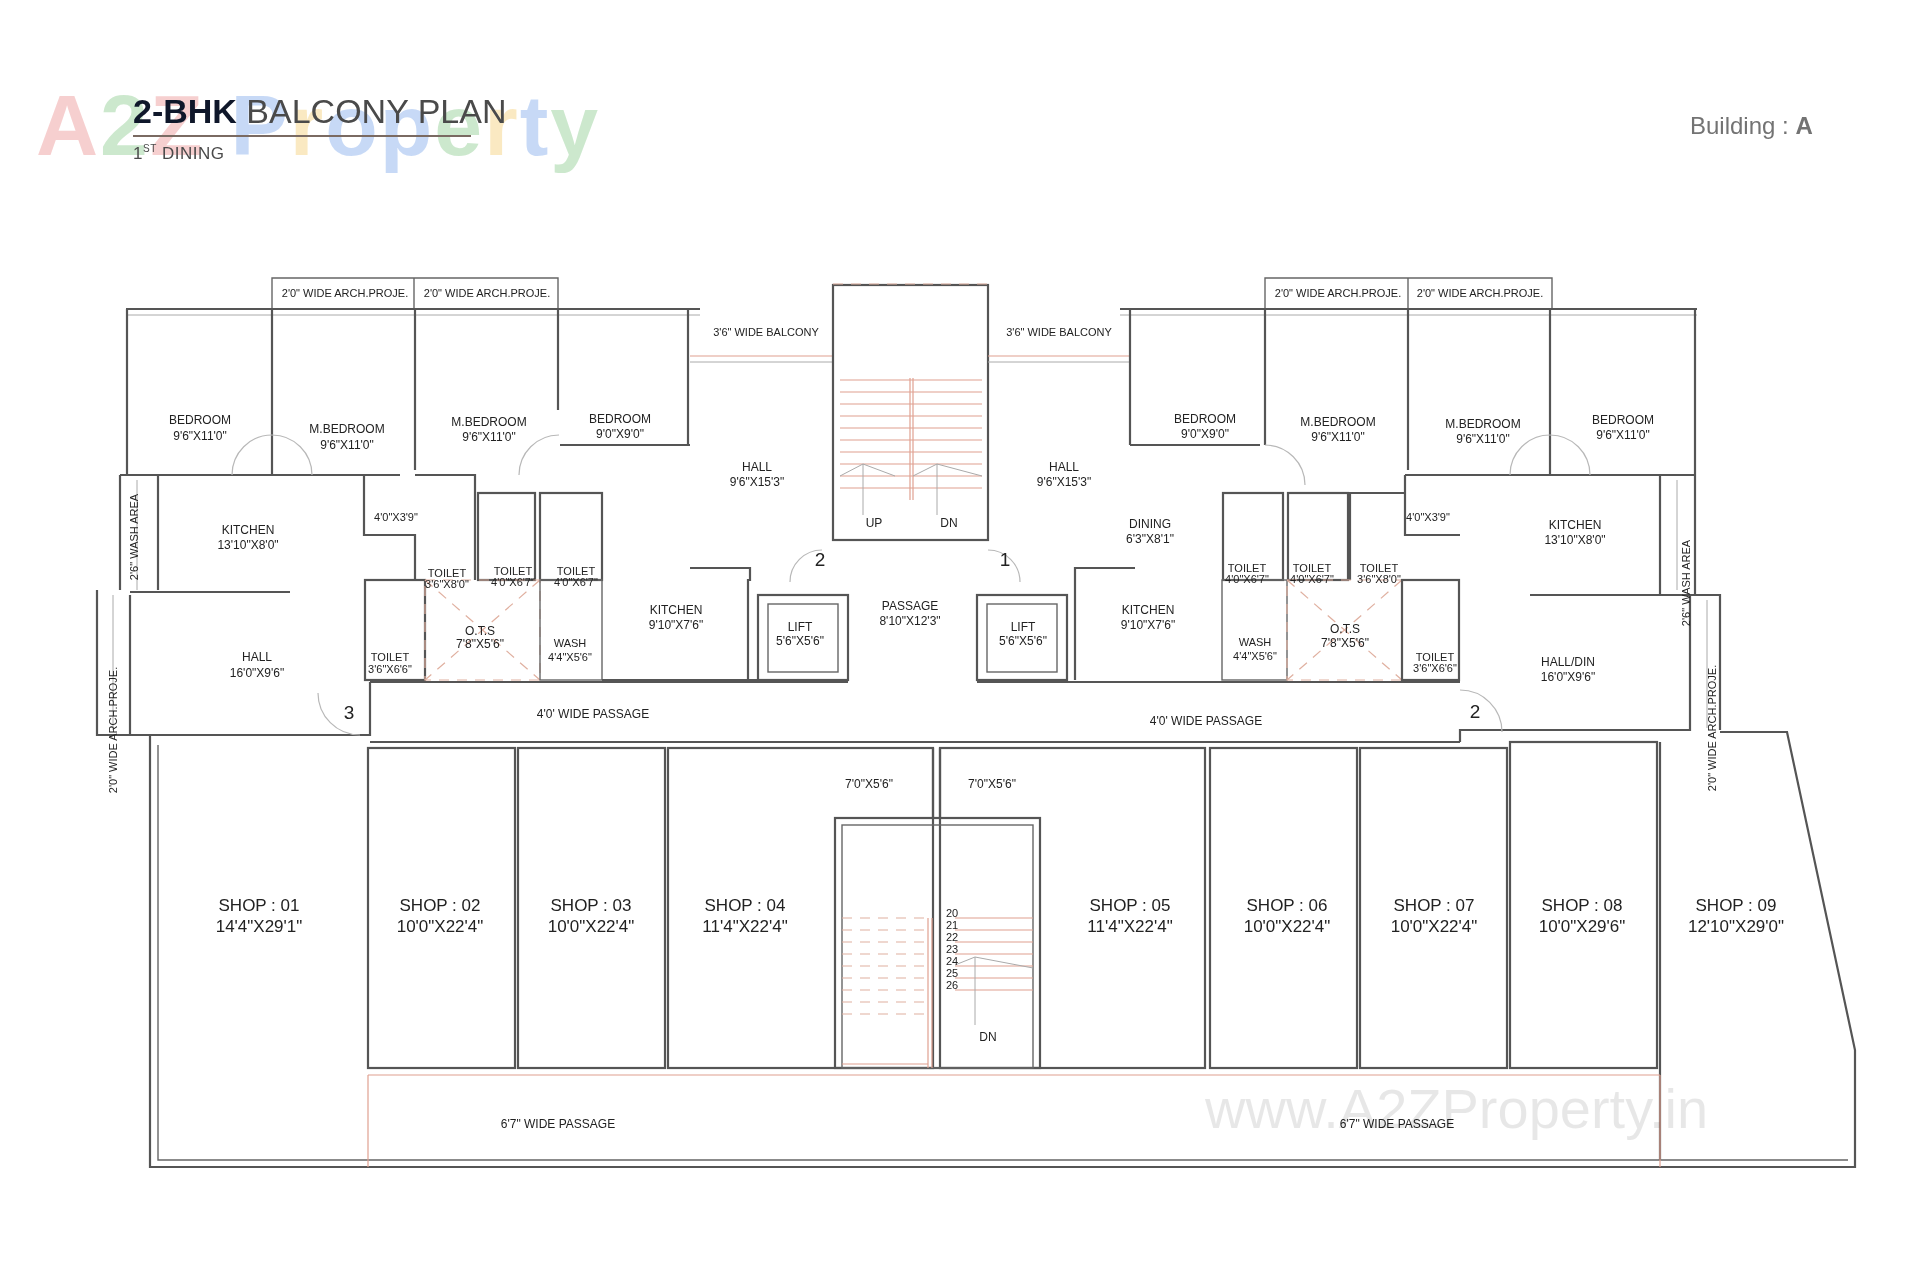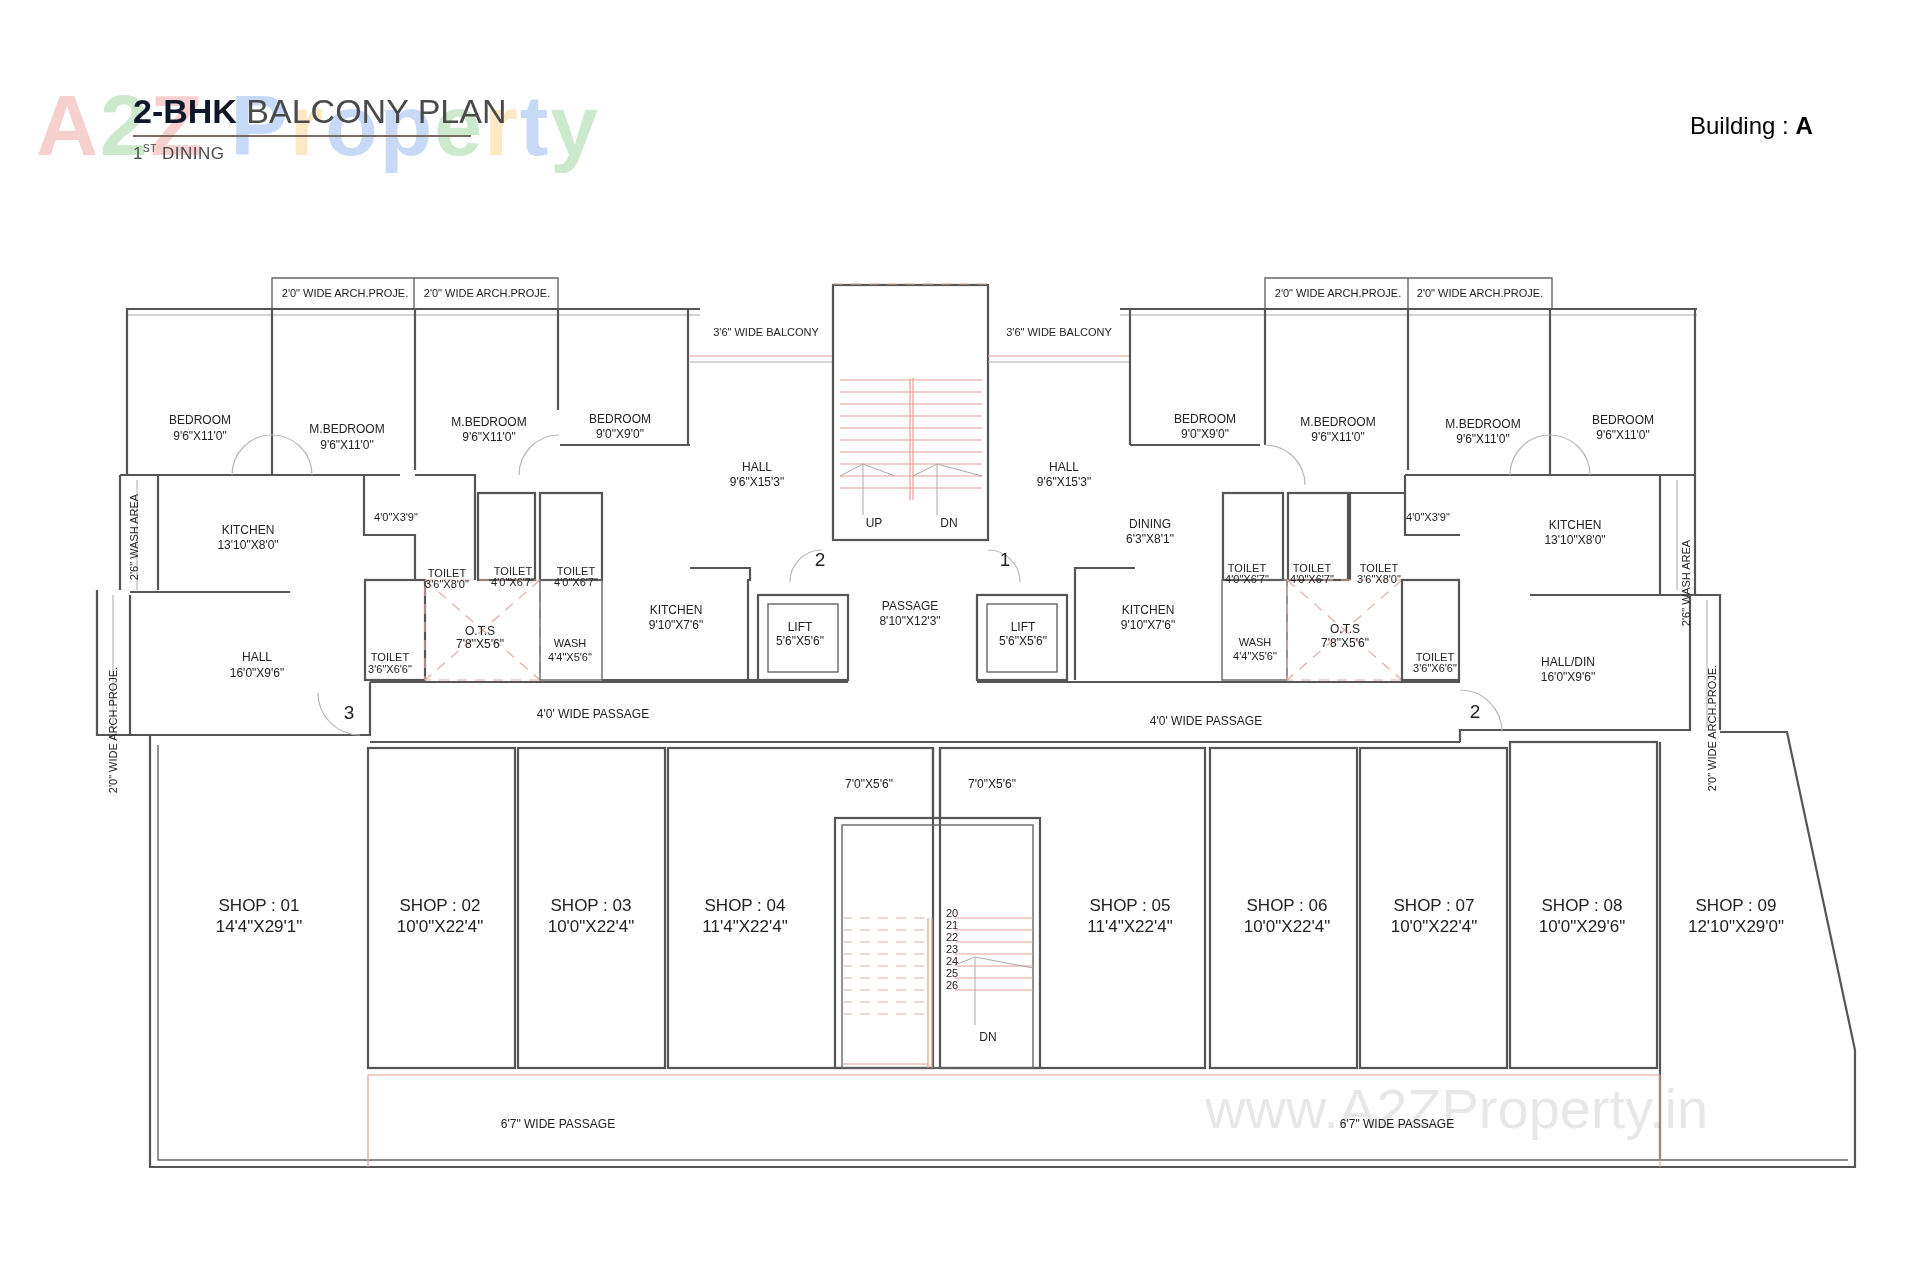--- a/index.html
+++ b/index.html
@@ -5,21 +5,21 @@
   html,body{margin:0;padding:0;background:#ffffff;}
   body{width:1920px;height:1265px;position:relative;overflow:hidden;font-family:"Liberation Sans",sans-serif;}
   .wm-logo{position:absolute;left:8px;top:82px;font-size:86px;font-weight:bold;letter-spacing:2px;opacity:.28;white-space:nowrap;line-height:1;margin-left:28px;}
   .wm-logo .a{color:#e25656}.wm-logo .z2{color:#4caf50}.wm-logo .z{color:#e25656}
   .wm-logo .p{color:#3b7be0}.wm-logo .r{color:#f0b429}.wm-logo .o{color:#3b7be0}.wm-logo .e{color:#4caf50}.wm-logo .t{color:#3b7be0}.wm-logo .y{color:#4caf50}
   .title{position:absolute;left:133px;top:92px;font-size:34px;color:#4a4a4a;white-space:nowrap;}
   .title b{color:#0f172a;font-weight:bold;}
   .title-rule{position:absolute;left:133px;top:135px;width:338px;height:2px;background:#7a6a62;}
   .subtitle{position:absolute;left:133px;top:143px;font-size:17px;color:#4a4a4a;letter-spacing:.5px;}
   .subtitle sup{font-size:10px;}
-  .building{position:absolute;left:1690px;top:112px;font-size:24px;color:#000000;}
+  .building{position:absolute;left:1690px;top:112px;font-size:24px;color:#737373;}
   .building b{font-weight:bold;}
   svg{position:absolute;left:0;top:0;}
   .w{fill:none;stroke:#555;stroke-width:2.2;}
   .wd{fill:none;stroke:#666;stroke-width:1.4;}
   .thin{fill:none;stroke:#aaa;stroke-width:1;}
   .red{fill:none;stroke:#e0a090;stroke-width:1.2;}
   .dash{fill:none;stroke:#e0b0a0;stroke-width:1.2;stroke-dasharray:10 8;}
   .arc{fill:none;stroke:#b8b8b8;stroke-width:1.2;}
   .lbl{font-family:"Liberation Sans",sans-serif;font-size:12px;fill:#222;text-anchor:middle;}
   .lbl-s{font-family:"Liberation Sans",sans-serif;font-size:11px;fill:#222;text-anchor:middle;}

